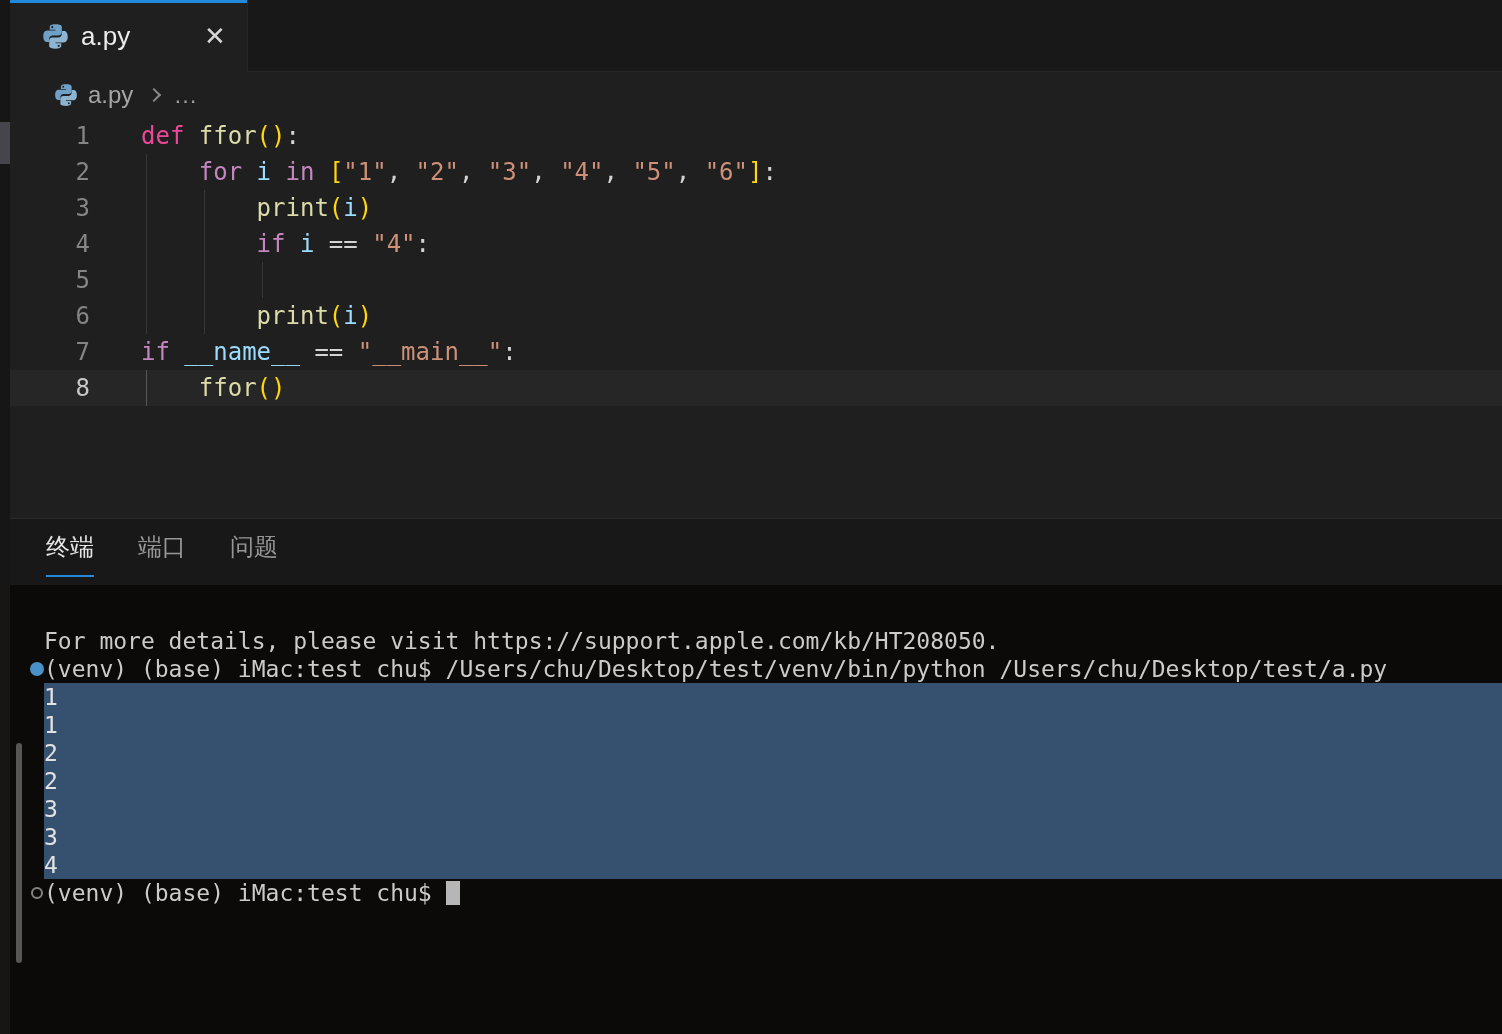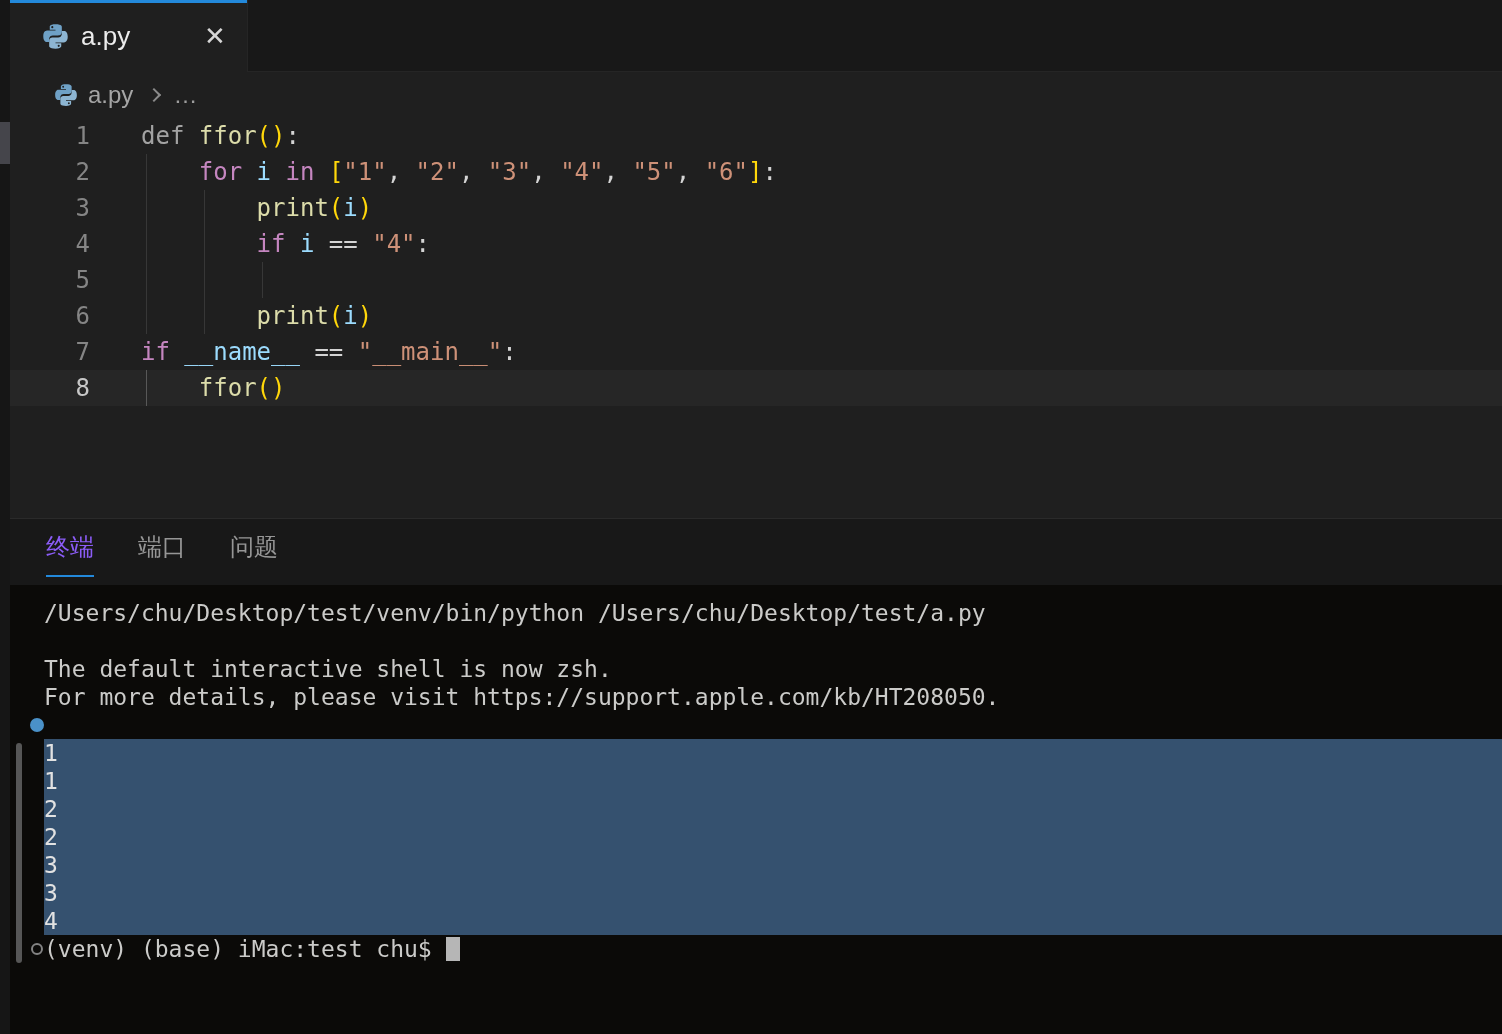--- a/index.html
+++ b/index.html
@@ -33,21 +33,21 @@
   .code-row.active-line { background:rgba(255,255,255,0.035); }
   .gutter-num { position:absolute; left:0; top:0; width:80px; text-align:right; color:#858585; font-size:24px; cursor:pointer; }
   .code-row.active-line .gutter-num { color:#c7c7c7; }
   .code-text { position:absolute; left:131px; top:0; white-space:pre; }
   .indent-guide { position:absolute; top:0; width:1px; height:36px; background:#373737; }
   .code-row.active-line .indent-guide { background:#585858; }
 
   
   .panel-header { position:absolute; left:10px; top:518px; width:1492px; height:67px; background:#181818; border-top:1px solid #2a2a2a; display:flex; align-items:stretch; padding-left:36px; }
   .panel-tab { display:flex; align-items:center; margin-right:44px; margin-bottom:8px; border-bottom:2px solid transparent; color:#969696; font-size:24px; cursor:pointer; }
-  .panel-tab.active { color:#8b5cf6; border-bottom-color:var(--accent); }
+  .panel-tab.active { color:#e5e5e5; border-bottom-color:var(--accent); }
 
   
   .terminal { position:absolute; left:10px; top:585px; width:1492px; height:449px; background:#0b0a08; padding-top:14px; font-family:"DejaVu Sans Mono","Liberation Mono",monospace; font-size:23px; color:#cbcbc9; cursor:text; }
   .term-row { position:relative; height:28px; line-height:28px; padding-left:34px; white-space:pre; }
   .term-row .sel-bg { position:absolute; left:34px; right:0; top:0; bottom:0; background:var(--selection); }
   .term-row .term-text { position:relative; z-index:1; }
   .term-row.selected .term-text { color:#e2e2e2; }
   .cmd-dot { position:absolute; left:20px; top:7px; width:14px; height:14px; border-radius:50%; background:var(--dot); z-index:2; cursor:pointer; }
   .cmd-dot.outline { background:transparent; border:2px solid #838383; left:21px; top:8px; width:12px; height:12px; }
   .command-guide { position:absolute; left:6px; top:158px; width:6px; height:220px; background:#565656; border-radius:3px; }
@@ -87,21 +87,21 @@
       </svg>
     <span class="crumb-file">a.py</span>
     <span class="crumb-chevron"></span>
     <span class="crumb-ellipsis">…</span>
   </div>
 
   <div class="editor">
     <div id="code-lines">
         <div class="code-row">
           <span class="gutter-num">1</span>
-          <span class="code-text"><span style="color: #a3a3a3;">def</span><span style="color: rgb(212, 212, 212);"> </span><span style="color: rgb(220, 220, 170);">ffor</span><span style="color: rgb(255, 215, 10);">()</span><span style="color: rgb(212, 212, 212);">:</span></span>
+          <span class="code-text"><span style="color: #ec4899;">def</span><span style="color: rgb(212, 212, 212);"> </span><span style="color: rgb(220, 220, 170);">ffor</span><span style="color: rgb(255, 215, 10);">()</span><span style="color: rgb(212, 212, 212);">:</span></span>
         </div>
         <div class="code-row">
           <div class="indent-guide" style="left: calc(0ch + 136px);"></div>
           <span class="gutter-num">2</span>
           <span class="code-text"><span style="color: rgb(212, 212, 212);">    </span><span style="color: rgb(197, 134, 192);">for</span><span style="color: rgb(212, 212, 212);"> </span><span style="color: rgb(156, 220, 254);">i</span><span style="color: rgb(212, 212, 212);"> </span><span style="color: rgb(197, 134, 192);">in</span><span style="color: rgb(212, 212, 212);"> </span><span style="color: rgb(255, 215, 10);">[</span><span style="color: rgb(206, 145, 120);">"1"</span><span style="color: rgb(212, 212, 212);">, </span><span style="color: rgb(206, 145, 120);">"2"</span><span style="color: rgb(212, 212, 212);">, </span><span style="color: rgb(206, 145, 120);">"3"</span><span style="color: rgb(212, 212, 212);">, </span><span style="color: rgb(206, 145, 120);">"4"</span><span style="color: rgb(212, 212, 212);">, </span><span style="color: rgb(206, 145, 120);">"5"</span><span style="color: rgb(212, 212, 212);">, </span><span style="color: rgb(206, 145, 120);">"6"</span><span style="color: rgb(255, 215, 10);">]</span><span style="color: rgb(212, 212, 212);">:</span></span>
         </div>
         <div class="code-row">
           <div class="indent-guide" style="left: calc(0ch + 136px);"></div>
           <div class="indent-guide" style="left: calc(4ch + 136px);"></div>
           <span class="gutter-num">3</span>
@@ -140,25 +140,23 @@
   <div class="panel-header">
 
   <div class="panel-tab active">终端</div>
       <div class="panel-tab">端口</div>
       <div class="panel-tab">问题</div>
     </div>
 
   <div class="terminal">
     <div class="command-guide"></div>
     <div id="term-lines">
-        <div class="term-row"><span class="term-text">/Users/chu/Desktop/test/venv/bin/python /Users/chu/Desktop/test/a.py</span></div>
         <div class="term-row"><span class="term-text"></span></div>
-        <div class="term-row"><span class="term-text">The default interactive shell is now zsh.</span></div>
         <div class="term-row"><span class="term-text">For more details, please visit https://support.apple.com/kb/HT208050.</span></div>
-        <div class="term-row"><div class="cmd-dot"></div></div>
+        <div class="term-row"><div class="cmd-dot"></div><span class="term-text">(venv) (base) iMac:test chu$ /Users/chu/Desktop/test/venv/bin/python /Users/chu/Desktop/test/a.py</span></div>
         <div class="term-row selected"><div class="sel-bg"></div><span class="term-text">1</span></div>
         <div class="term-row selected"><div class="sel-bg"></div><span class="term-text">1</span></div>
         <div class="term-row selected"><div class="sel-bg"></div><span class="term-text">2</span></div>
         <div class="term-row selected"><div class="sel-bg"></div><span class="term-text">2</span></div>
         <div class="term-row selected"><div class="sel-bg"></div><span class="term-text">3</span></div>
         <div class="term-row selected"><div class="sel-bg"></div><span class="term-text">3</span></div>
         <div class="term-row selected"><div class="sel-bg"></div><span class="term-text">4</span></div>
         <div class="term-row"><div class="cmd-dot outline"></div><span class="term-text">(venv) (base) iMac:test chu$ </span><span class="term-cursor"></span></div>
       </div>
   </div>

